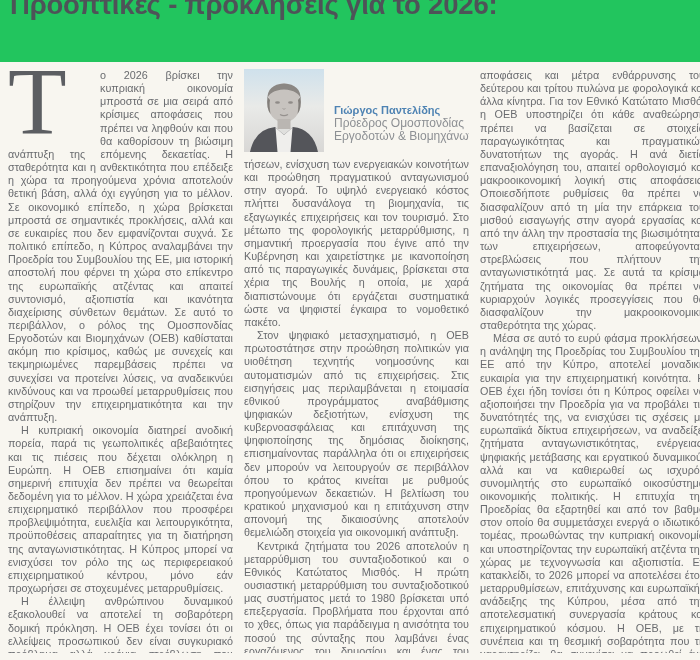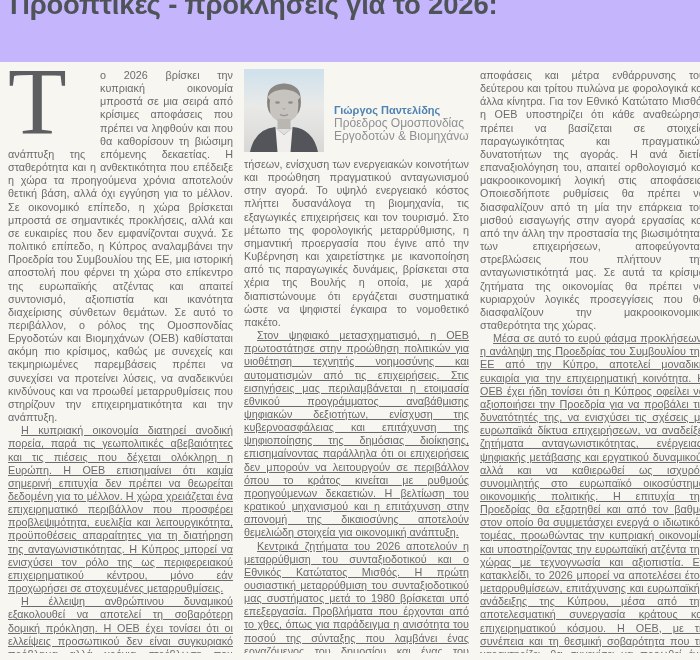--- a/index.html
+++ b/index.html
@@ -3,39 +3,39 @@
 <meta charset="utf-8">
 <style>
   html,body{margin:0;padding:0;}
   body{font-family:"Liberation Sans", sans-serif; background:#e9e7e1;}
   .page{
     position:relative; width:700px; height:660px; overflow:hidden;
     background:#f8f6f0; box-sizing:border-box;
   }
   
   .header{
-    height:62px; background:#c4b5fd; overflow:hidden;
+    height:62px; background:#22c55e; overflow:hidden;
     padding-left:10px; box-sizing:border-box;
   }
   .title{
     margin:-11px 0 0 0; font-size:27.5px; line-height:32px; font-weight:700;
     color:#4e5358; letter-spacing:-0.2px;
   }
   .title span{display:block; white-space:nowrap;}
   
   .content{
     display:flex; gap:11px; padding:7px 6px 0 8px; height:591px;
     overflow:hidden; box-sizing:border-box;
   }
   .col{
     width:225px; flex:none; font-size:10.8px; line-height:13.15px;
     text-align:justify; color:#696b6f; overflow:hidden;
   }
   .col p{margin:0;}
-  .col p.indent{text-indent:13px;text-decoration:underline;}
+  .col p.indent{text-indent:13px;}
   .dropcap{
     float:left; width:86px; height:64px; margin:2px 6px 0 0;
     font-family:"Liberation Serif","DejaVu Serif",serif;
     font-size:96px; line-height:62px; color:#5c5e62; font-weight:400;
     text-align:left; overflow:hidden;
   }
   
   .byline-row{height:84px; margin-bottom:5px; display:flex; overflow:hidden;}
   .photo{width:80px; height:83px; flex:none; background:#e7e8e6;}
   .photo svg{display:block;}

